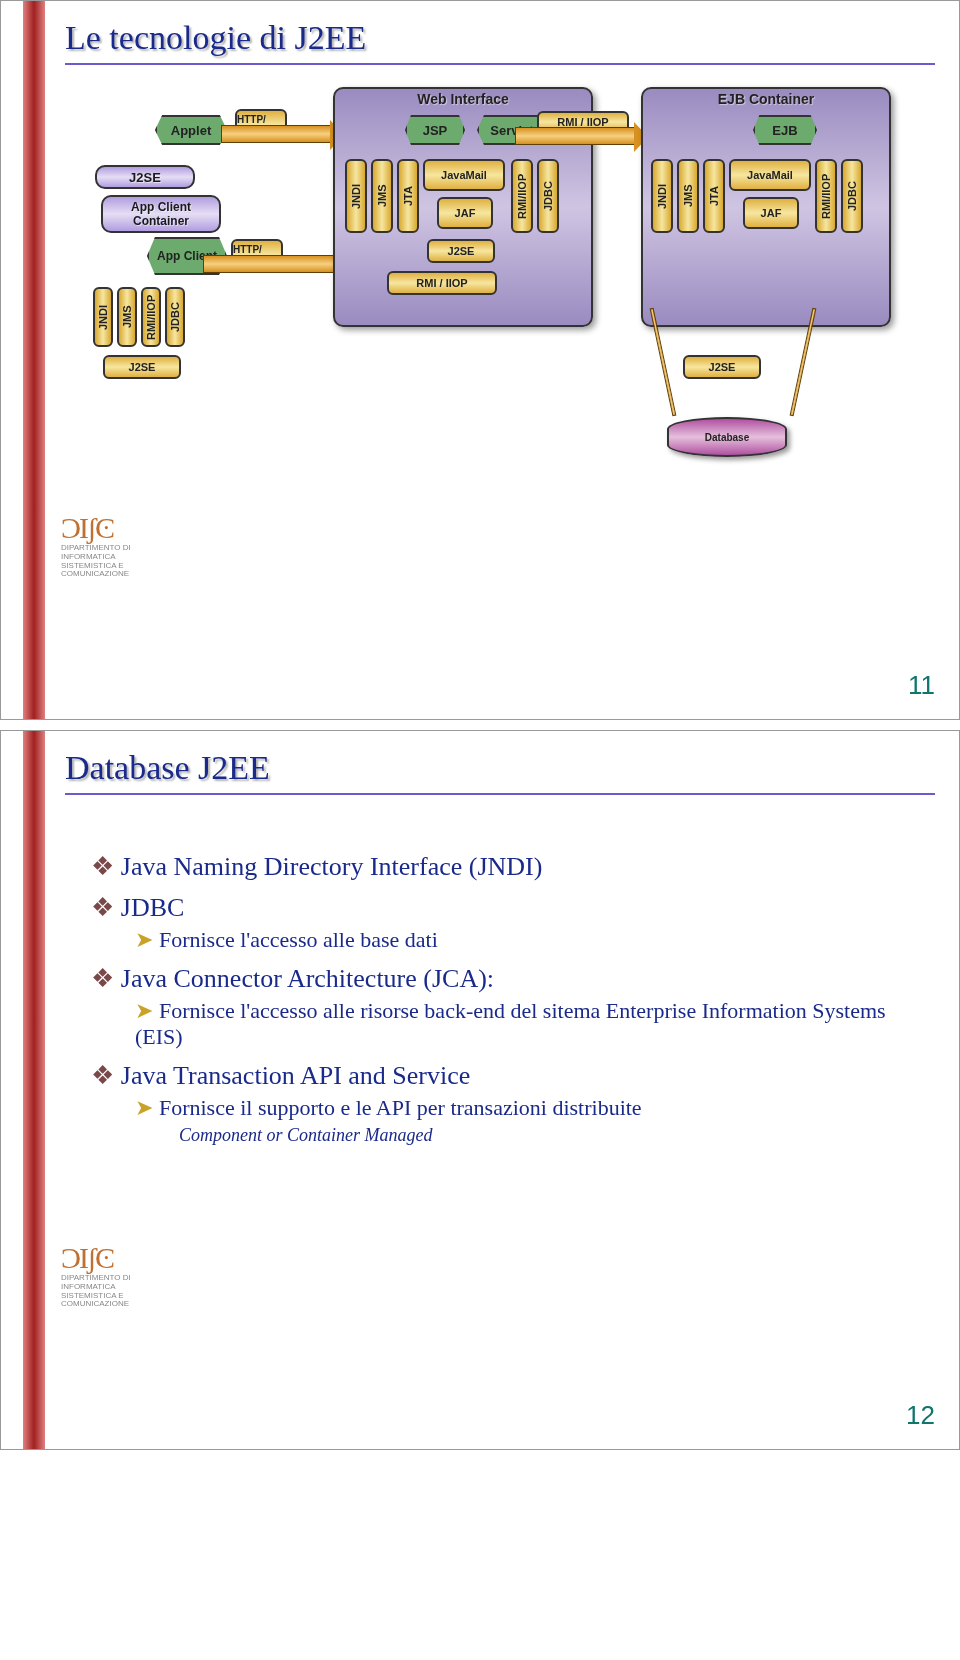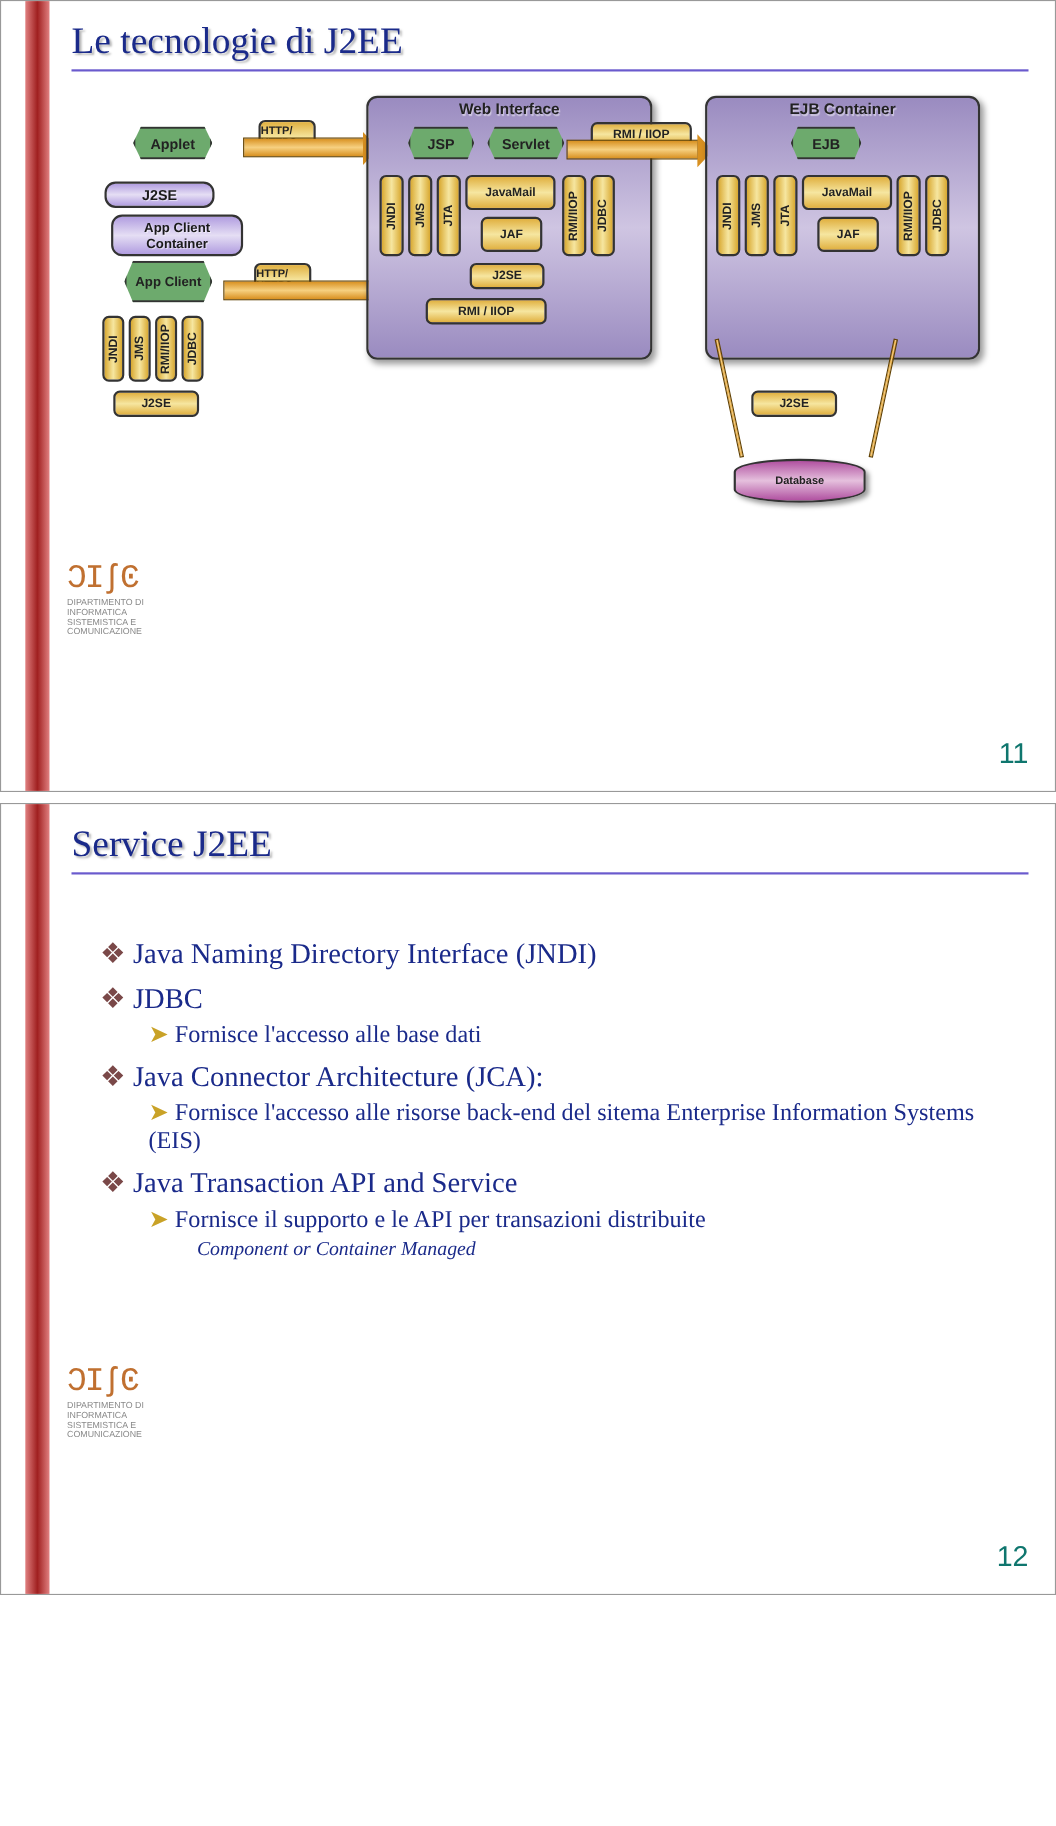--- a/index.html
+++ b/index.html
@@ -36,21 +36,21 @@
 }
 .logo {
   position: absolute;
   left: 60px; top: 510px;
   width: 90px; height: 90px;
   font-size: 8px; color: #888;
   line-height: 1.1;
 }
 .logo .swirl {
   font-size: 30px; color: #c07030;
-  font-family: Liberation Mono, monospace;
+  font-family: Liberation Serif, serif;
   letter-spacing: -2px;
 }
 .page-num {
   position: absolute;
   right: 24px; bottom: 18px;
   font-size: 26px; color: #0f766e;
 }
 
 .diagram {
   position: absolute;
@@ -70,21 +70,21 @@
   padding: 2px 4px;
   text-shadow: 1px 1px 1px rgba(255,255,255,0.5);
 }
 .hexagon {
   position: absolute;
   width: 72px; height: 30px;
   background: #6daa6d;
   border: 2px solid #333;
   clip-path: polygon(10% 0, 90% 0, 100% 50%, 90% 100%, 10% 100%, 0 50%);
   display: flex; align-items: center; justify-content: center;
-  font-size: 13px; font-weight: bold; color: #222;
+  font-size: 13px; font-weight: bold; color: #222; margin-left: 34px;
 }
 .pill {
   position: absolute;
   border: 2px solid #333;
   border-radius: 10px;
   background: linear-gradient(#b19de0, #e5def4 50%, #b19de0);
   display: flex; align-items: center; justify-content: center;
   font-size: 13px; font-weight: bold; color: #1a1a1a;
   text-shadow: 1px 1px 0 rgba(255,255,255,0.5);
 }
@@ -284,21 +284,21 @@
     </div>
 
   </div>
 
   <div class="page-num">11</div>
 </div>
 
 <div class="slide">
   <div class="red-stripe"></div>
   <div class="title-band">
-    <h1>Service J2EE</h1>
+    <h1>Database J2EE</h1>
   </div>
 
   <div class="logo">
     <div class="swirl">ϽIʃϾ</div>
     <div>DIPARTIMENTO DI INFORMATICA SISTEMISTICA E COMUNICAZIONE</div>
   </div>
 
   <div class="bullets">
     <div class="b1">Java Naming Directory Interface (JNDI)</div>
     <div class="b1">JDBC</div>

